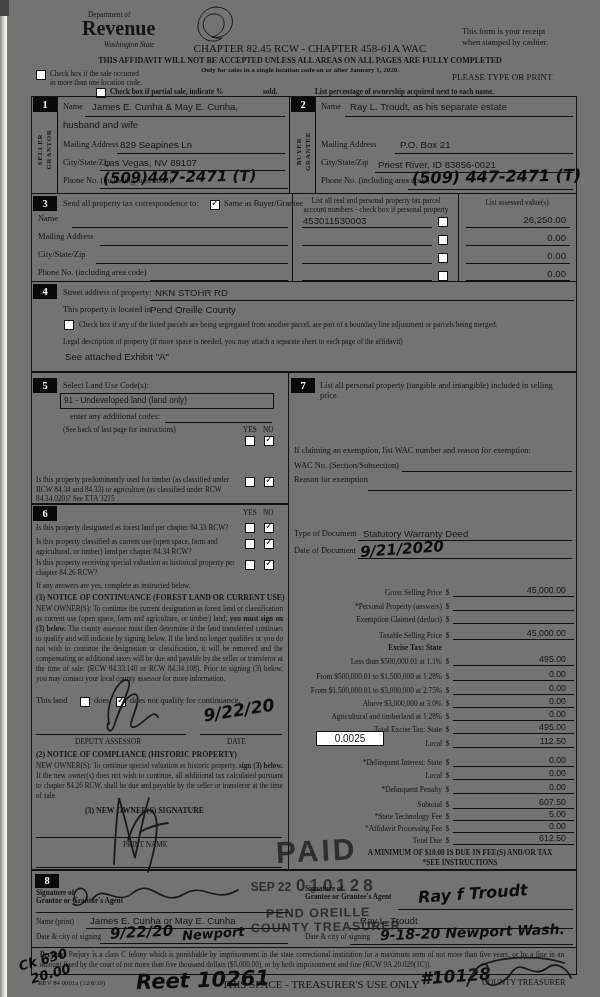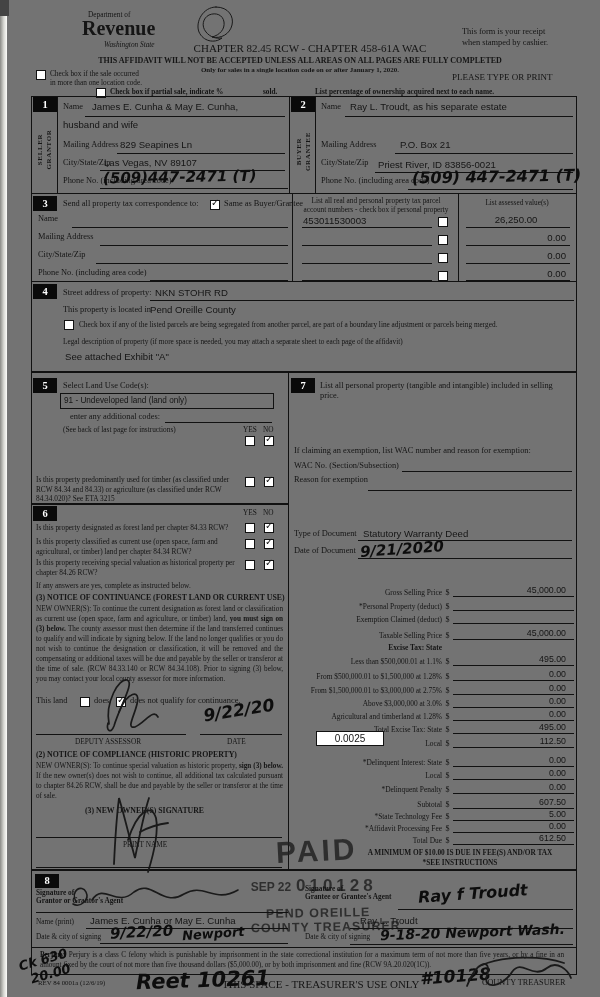--- a/index.html
+++ b/index.html
@@ -138,21 +138,21 @@
   <div class="ul" style="left:302px;top:226px;width:130px"></div>
   <span class="cb" style="left:438px;top:217px"></span>
   <div class="ul" style="left:302px;top:244px;width:130px"></div>
   <span class="cb" style="left:438px;top:235px"></span>
   <div class="ul" style="left:302px;top:262px;width:130px"></div>
   <span class="cb" style="left:438px;top:253px"></span>
   <div class="ul" style="left:302px;top:279px;width:130px"></div>
   <span class="cb" style="left:438px;top:271px"></span>
 
   <div class="abs sm ctr" style="left:460px;top:198px;width:114px">List assessed value(s)</div>
-  <div class="abs val" style="left:466px;top:214px;width:100px;text-align:center">26,250.00</div>
+  <div class="abs val" style="left:466px;top:214px;width:100px;text-align:right">26,250.00</div>
   <div class="ul" style="left:466px;top:226px;width:104px"></div>
   <div class="abs val" style="left:466px;top:232px;width:100px;text-align:right">0.00</div>
   <div class="ul" style="left:466px;top:244px;width:104px"></div>
   <div class="abs val" style="left:466px;top:250px;width:100px;text-align:right">0.00</div>
   <div class="ul" style="left:466px;top:262px;width:104px"></div>
   <div class="abs val" style="left:466px;top:268px;width:100px;text-align:right">0.00</div>
   <div class="ul" style="left:466px;top:279px;width:104px"></div>
 
   <div class="secnum" style="left:33px;top:284px">4</div>
   <div class="abs lbl" style="left:63px;top:288px">Street address of property:</div>
@@ -259,21 +259,21 @@
   <div class="abs lbl" style="left:294px;top:546px">Date of Document</div>
   <div class="abs hw" style="left:360px;top:540px;font-size:15px;transform:rotate(-4deg)">9/21/2020</div>
   <div class="ul" style="left:358px;top:557px;width:214px"></div>
 
   <div class="trow" style="top:584px">
       <span class="tl">Gross Selling Price</span>
       <span class="td">$</span>
       <span class="tv">45,000.00</span>
     </div>
   <div class="trow" style="top:598px">
-      <span class="tl">*Personal Property (deduct)</span>
+      <span class="tl">*Personal Property (answers)</span>
       <span class="td">$</span>
       <span class="tv"></span>
     </div>
   <div class="trow" style="top:611px">
       <span class="tl">Exemption Claimed (deduct)</span>
       <span class="td">$</span>
       <span class="tv"></span>
     </div>
   <div class="trow" style="top:627px">
       <span class="tl">Taxable Selling Price</span>

